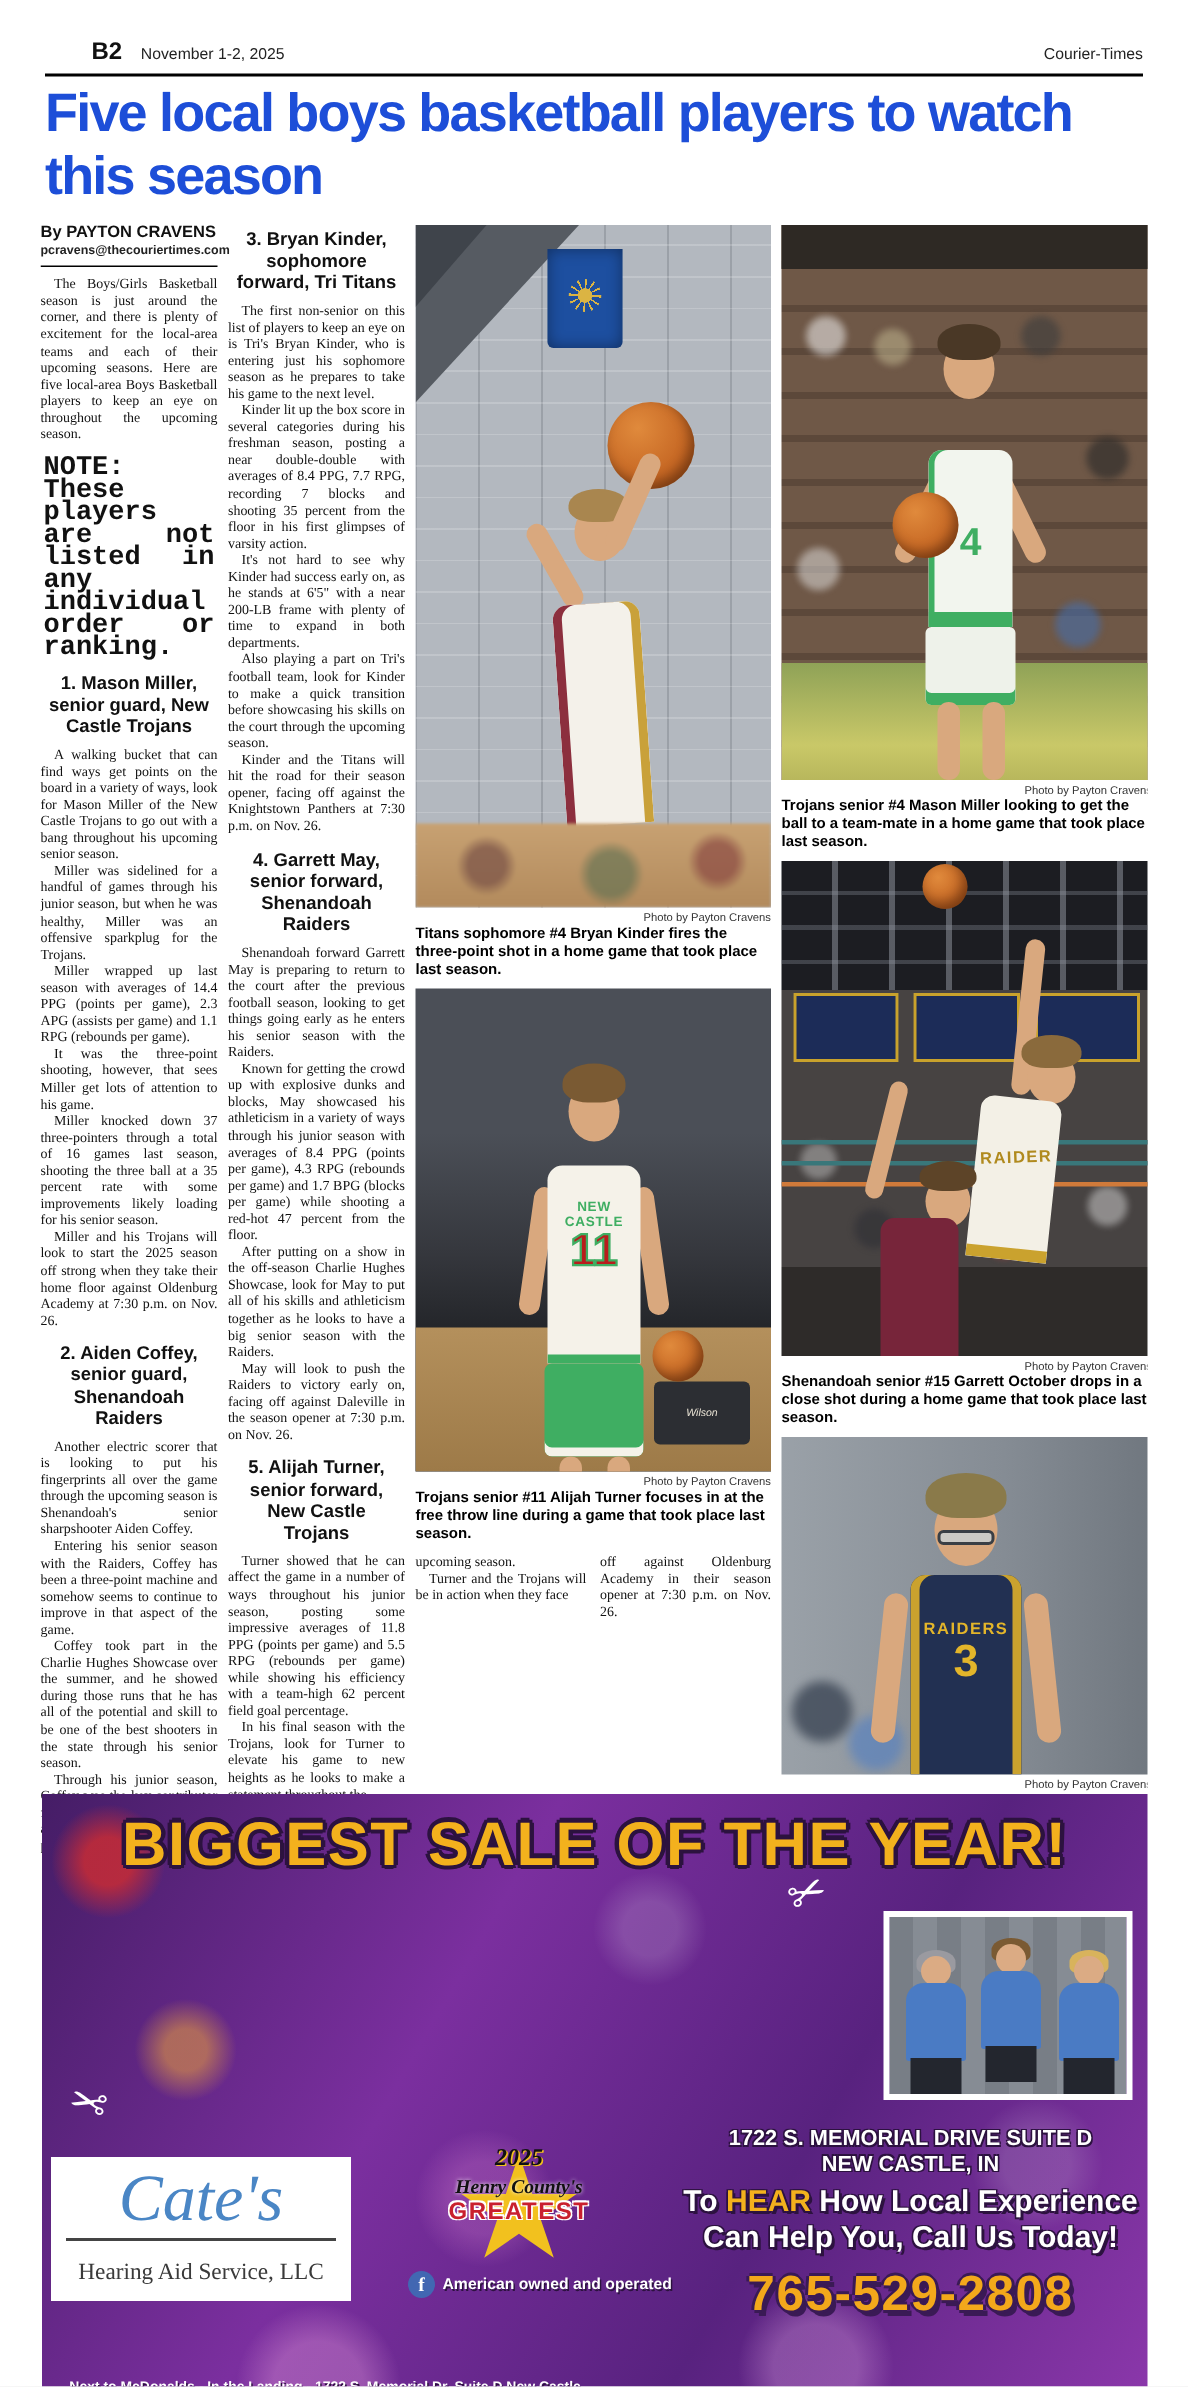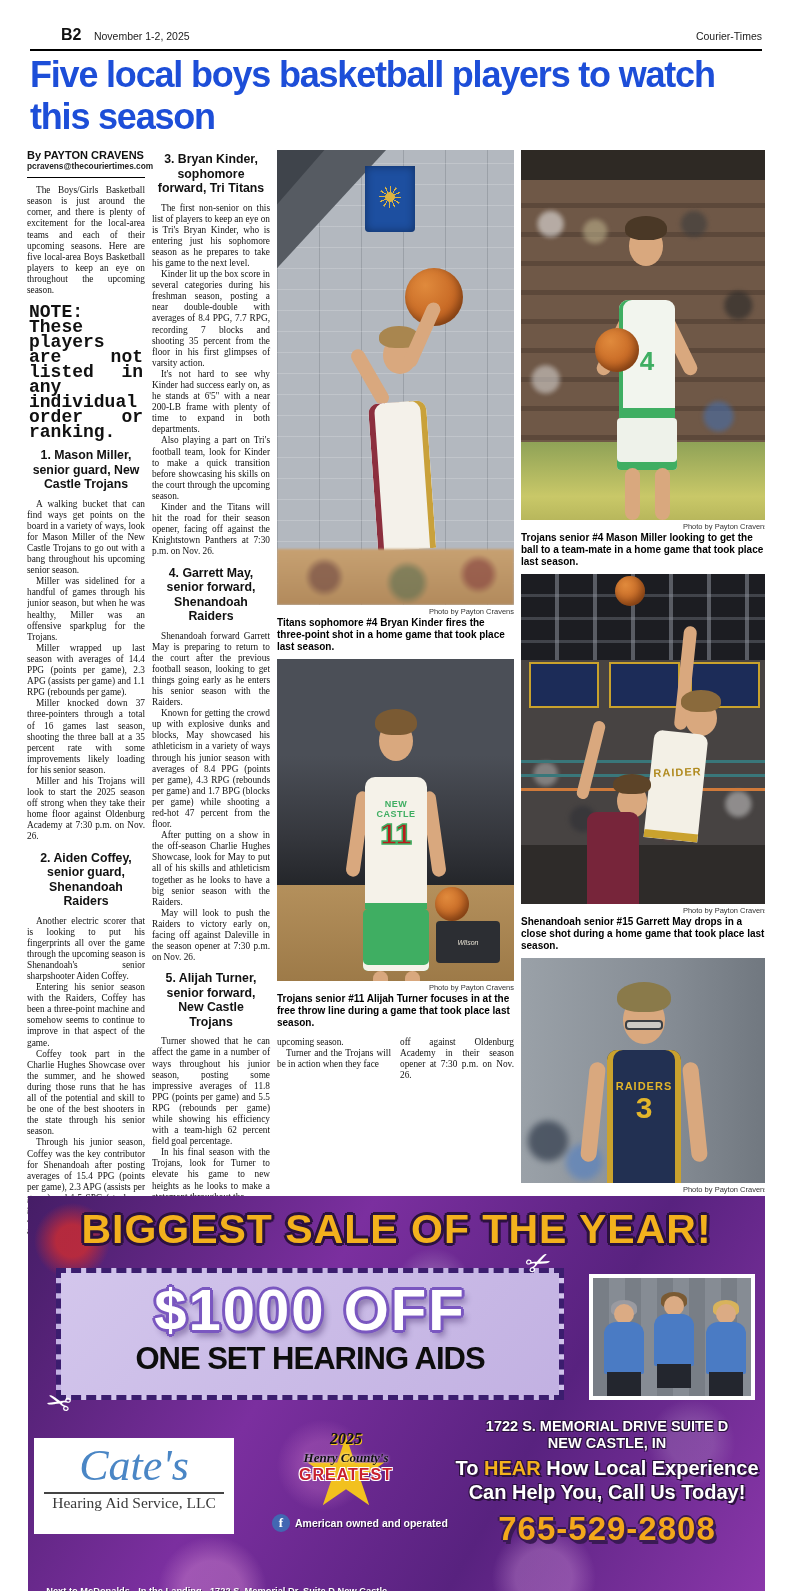--- a/index.html
+++ b/index.html
@@ -181,21 +181,21 @@
   .ad-tag .hear { color:#f3b11d; }
   .ad-phone { font-weight:bold; font-size:33px; margin-top:6px; color:#f3a81b; letter-spacing:1px;
               text-shadow:-2px 0 0 #3a1a55, 2px 0 0 #3a1a55, 0 -2px 0 #3a1a55, 0 2px 0 #3a1a55,
                           3px 4px 0 #3a1a55; }
 
   .cates-logo { position:absolute; left:6px; top:242px; width:200px; height:96px; background:#fff;
                 text-align:center; padding-top:4px; }
   .cates-name { font-family:"Liberation Serif", serif; font-style:italic; font-size:44px; line-height:48px;
                 color:#4a86c5; }
   .cates-sub { font-family:"Liberation Serif", serif; font-size:15.5px; color:#3a3a3a;
-               border-top:2px solid #444; margin:2px 10px 0; padding-top:0; }
+               border-top:2px solid #444; margin:2px 10px 0; padding-top:12px; }
 
   .badge { position:absolute; left:252px; top:234px; width:132px; height:82px; text-align:center; }
   .badge-star { position:absolute; left:26px; top:6px; width:80px; height:76px; background:#f2c11e;
                 clip-path:polygon(50% 0%,61% 35%,98% 35%,68% 57%,79% 91%,50% 70%,21% 91%,32% 57%,2% 35%,39% 35%); }
   .badge-year { position:relative; font-family:"Liberation Serif", serif; font-style:italic; font-weight:bold;
                 font-size:16px; color:#111; text-shadow:1px 1px 0 #f2c11e; }
   .badge-line1 { position:relative; font-family:"Liberation Serif", serif; font-style:italic; font-weight:bold;
                  font-size:13px; color:#111; margin-top:2px; text-shadow:0 0 3px #fff; }
   .badge-line2 { position:relative; font-family:"Liberation Sans", sans-serif; font-weight:bold; font-size:16px;
                  color:#c9202e; letter-spacing:1px;
@@ -236,20 +236,21 @@
       <div class="byline-block">
         <div class="byline-name">By PAYTON CRAVENS</div>
         <div class="byline-email">pcravens@thecouriertimes.com</div>
       </div>
       <p>The Boys/Girls Basketball season is just around the corner, and there is plenty of excitement for the local-area teams and each of their upcoming seasons. Here are five local-area Boys Basketball players to keep an eye on throughout the upcoming season.</p>
       <div class="note">NOTE: These players are not listed in any individual order or ranking.</div>
       <div class="sec-head">1. Mason Miller, senior guard, New Castle Trojans</div>
       <p>A walking bucket that can find ways get points on the board in a variety of ways, look for Mason Miller of the New Castle Trojans to go out with a bang throughout his upcoming senior season.</p>
       <p>Miller was sidelined for a handful of games through his junior season, but when he was healthy, Miller was an offensive sparkplug for the Trojans.</p>
       <p>Miller wrapped up last season with averages of 14.4 PPG (points per game), 2.3 APG (assists per game) and 1.1 RPG (rebounds per game).</p>
+      <p>It was the three-point shooting, however, that sees Miller get lots of attention to his game.</p>
       <p>Miller knocked down 37 three-pointers through a total of 16 games last season, shooting the three ball at a 35 percent rate with some improvements likely loading for his senior season.</p>
       <p>Miller and his Trojans will look to start the 2025 season off strong when they take their home floor against Oldenburg Academy at 7:30 p.m. on Nov. 26.</p>
       <div class="sec-head">2. Aiden Coffey, senior guard, Shenandoah Raiders</div>
       <p>Another electric scorer that is looking to put his fingerprints all over the game through the upcoming season is Shenandoah's senior sharpshooter Aiden Coffey.</p>
       <p>Entering his senior season with the Raiders, Coffey has been a three-point machine and somehow seems to continue to improve in that aspect of the game.</p>
       <p>Coffey took part in the Charlie Hughes Showcase over the summer, and he showed during those runs that he has all of the potential and skill to be one of the best shooters in the state through his senior season.</p>
       <p>Through his junior season, Coffey was the key contributor for Shenandoah after posting averages of 15.4 PPG (points per game), 2.3 APG (assists per game) and 1.5 SPG (steals per game) while shooting a red-hot 44 percent from beyond the arc.</p>
       <p>Coffey and his Raiders will look to get things going quickly, hitting the road for a matchup against Daleville in their season opener on Nov. 26.</p>
     </div>
 
@@ -354,21 +355,21 @@
         <div class="abs hair" style="left:160px; top:116px; width:40px; height:22px; background:#8a6a3c;"></div>
         <div class="abs may-torso">
           <div class="may-jersey-text">RAIDER</div>
         </div>
         <div class="abs head" style="left:96px; top:210px; width:30px; height:34px;"></div>
         <div class="abs hair" style="left:92px; top:200px; width:38px; height:20px; background:#5d4428;"></div>
         <div class="abs arm" style="left:64px; top:146px; width:12px; height:80px; transform:rotate(14deg);"></div>
         <div class="abs opp-torso"></div>
       </div>
       <div class="credit">Photo by Payton Cravens</div>
-      <div class="caption">Shenandoah senior #15 Garrett May drops in a close shot during a home game that took place last season.</div>
+      <div class="caption">Shenandoah senior #15 Garrett October drops in a close shot during a home game that took place last season.</div>
 
       <div class="photo coffey-photo">
         <div class="abs cp-crowd"></div>
         <div class="abs head" style="left:102px; top:38px; width:42px; height:48px;"></div>
         <div class="abs hair" style="left:96px; top:24px; width:54px; height:30px; background:#8a7a4a;"></div>
         <div class="abs goggles"></div>
         <div class="abs cp-torso">
           <div class="cp-team">RAIDERS</div>
           <div class="cp-num">3</div>
         </div>
@@ -376,24 +377,20 @@
         <div class="abs arm" style="left:166px; top:104px; width:16px; height:100px; transform:rotate(-6deg);"></div>
       </div>
       <div class="credit">Photo by Payton Cravens</div>
       <div class="caption">Shenandoah senior #3 Aiden Coffey in action during a game that took place last season.</div>
     </div>
   </div>
 
   <div class="ad">
     <div class="ad-banner">BIGGEST SALE OF THE YEAR!</div>
 
-    <div class="coupon">
-      <div class="coupon-amount">$1000 OFF</div>
-      <div class="coupon-subject">ONE SET HEARING AIDS</div>
-    </div>
     <div class="scissors scissors-top">✂</div>
     <div class="scissors scissors-left">✂</div>
 
     <div class="women-photo">
       <div class="woman" style="left:8px;">
         <div class="w-hair" style="background:#9a9aa0;"></div>
         <div class="w-head"></div>
         <div class="w-body"></div>
         <div class="w-pants"></div>
       </div>

